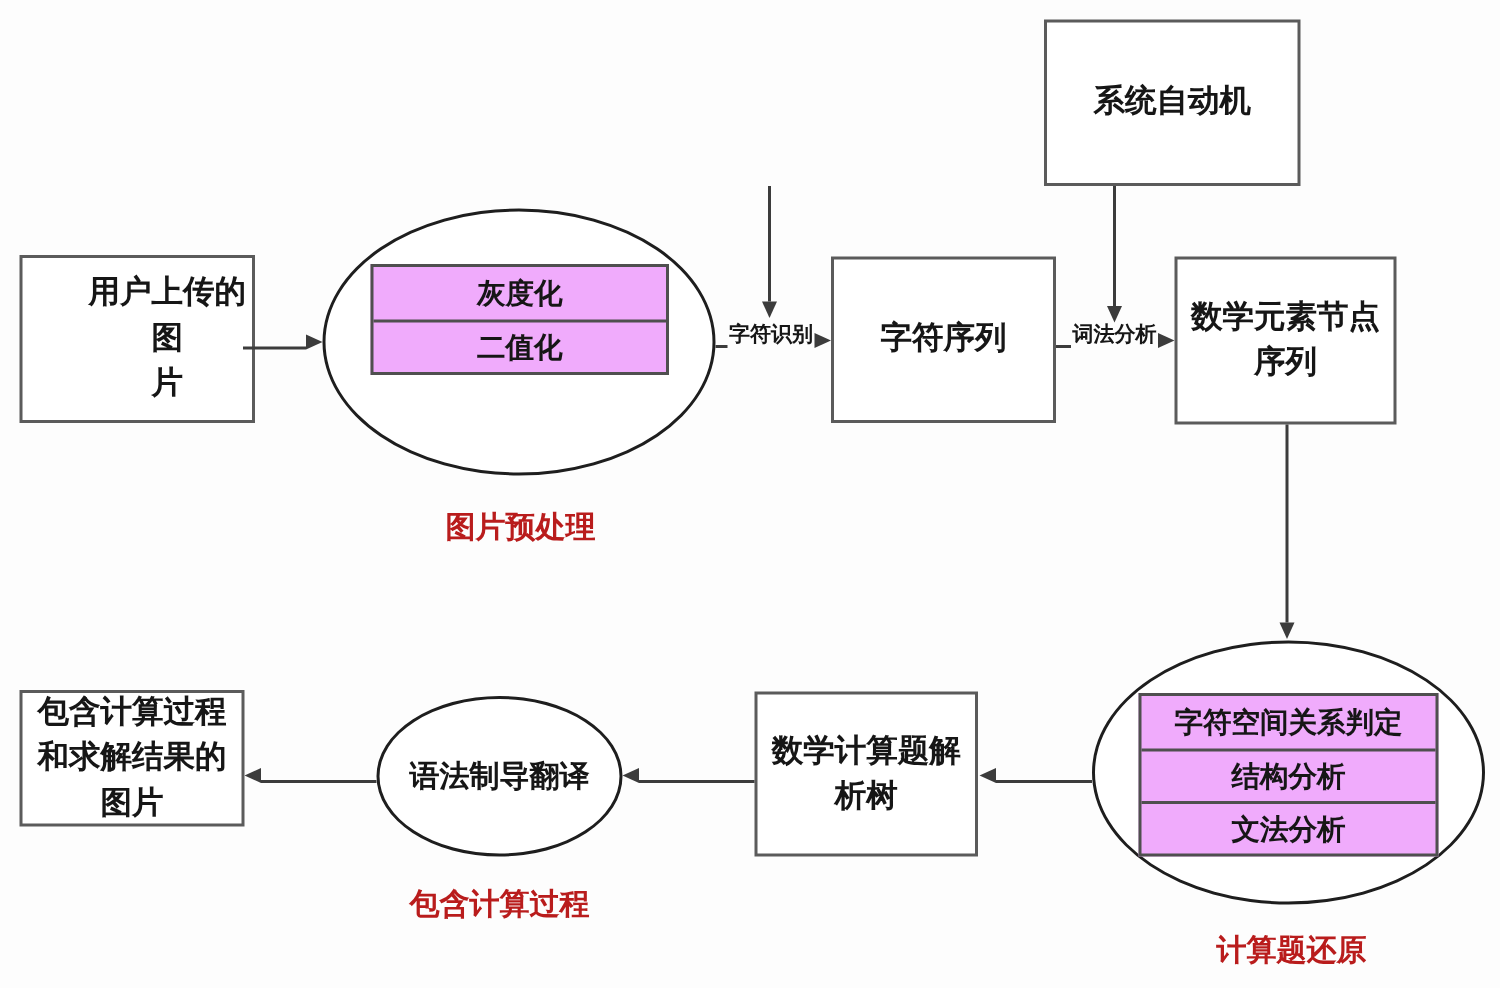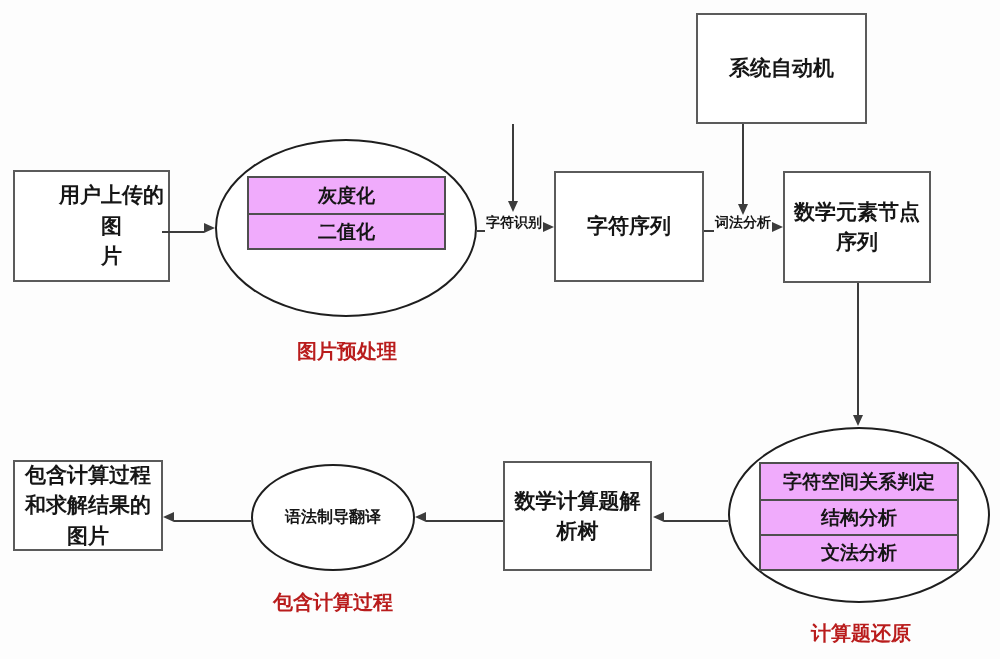--- a/index.html
+++ b/index.html
@@ -36,21 +36,21 @@
     border: 2px solid #1e1e1e;
     border-radius: 50%;
     background: #ffffff;
   }
   .ellipse-text {
     position: absolute;
     display: flex;
     align-items: center;
     justify-content: center;
     text-align: right;
-    font-size: 16px;
+    font-size: 20px;
     font-weight: 600;
     color: #161616;
   }
   
   .stack {
     position: absolute;
     border: 2px solid #4f4f4f;
     background: #f0abfc;
   }
   .stack .row {

